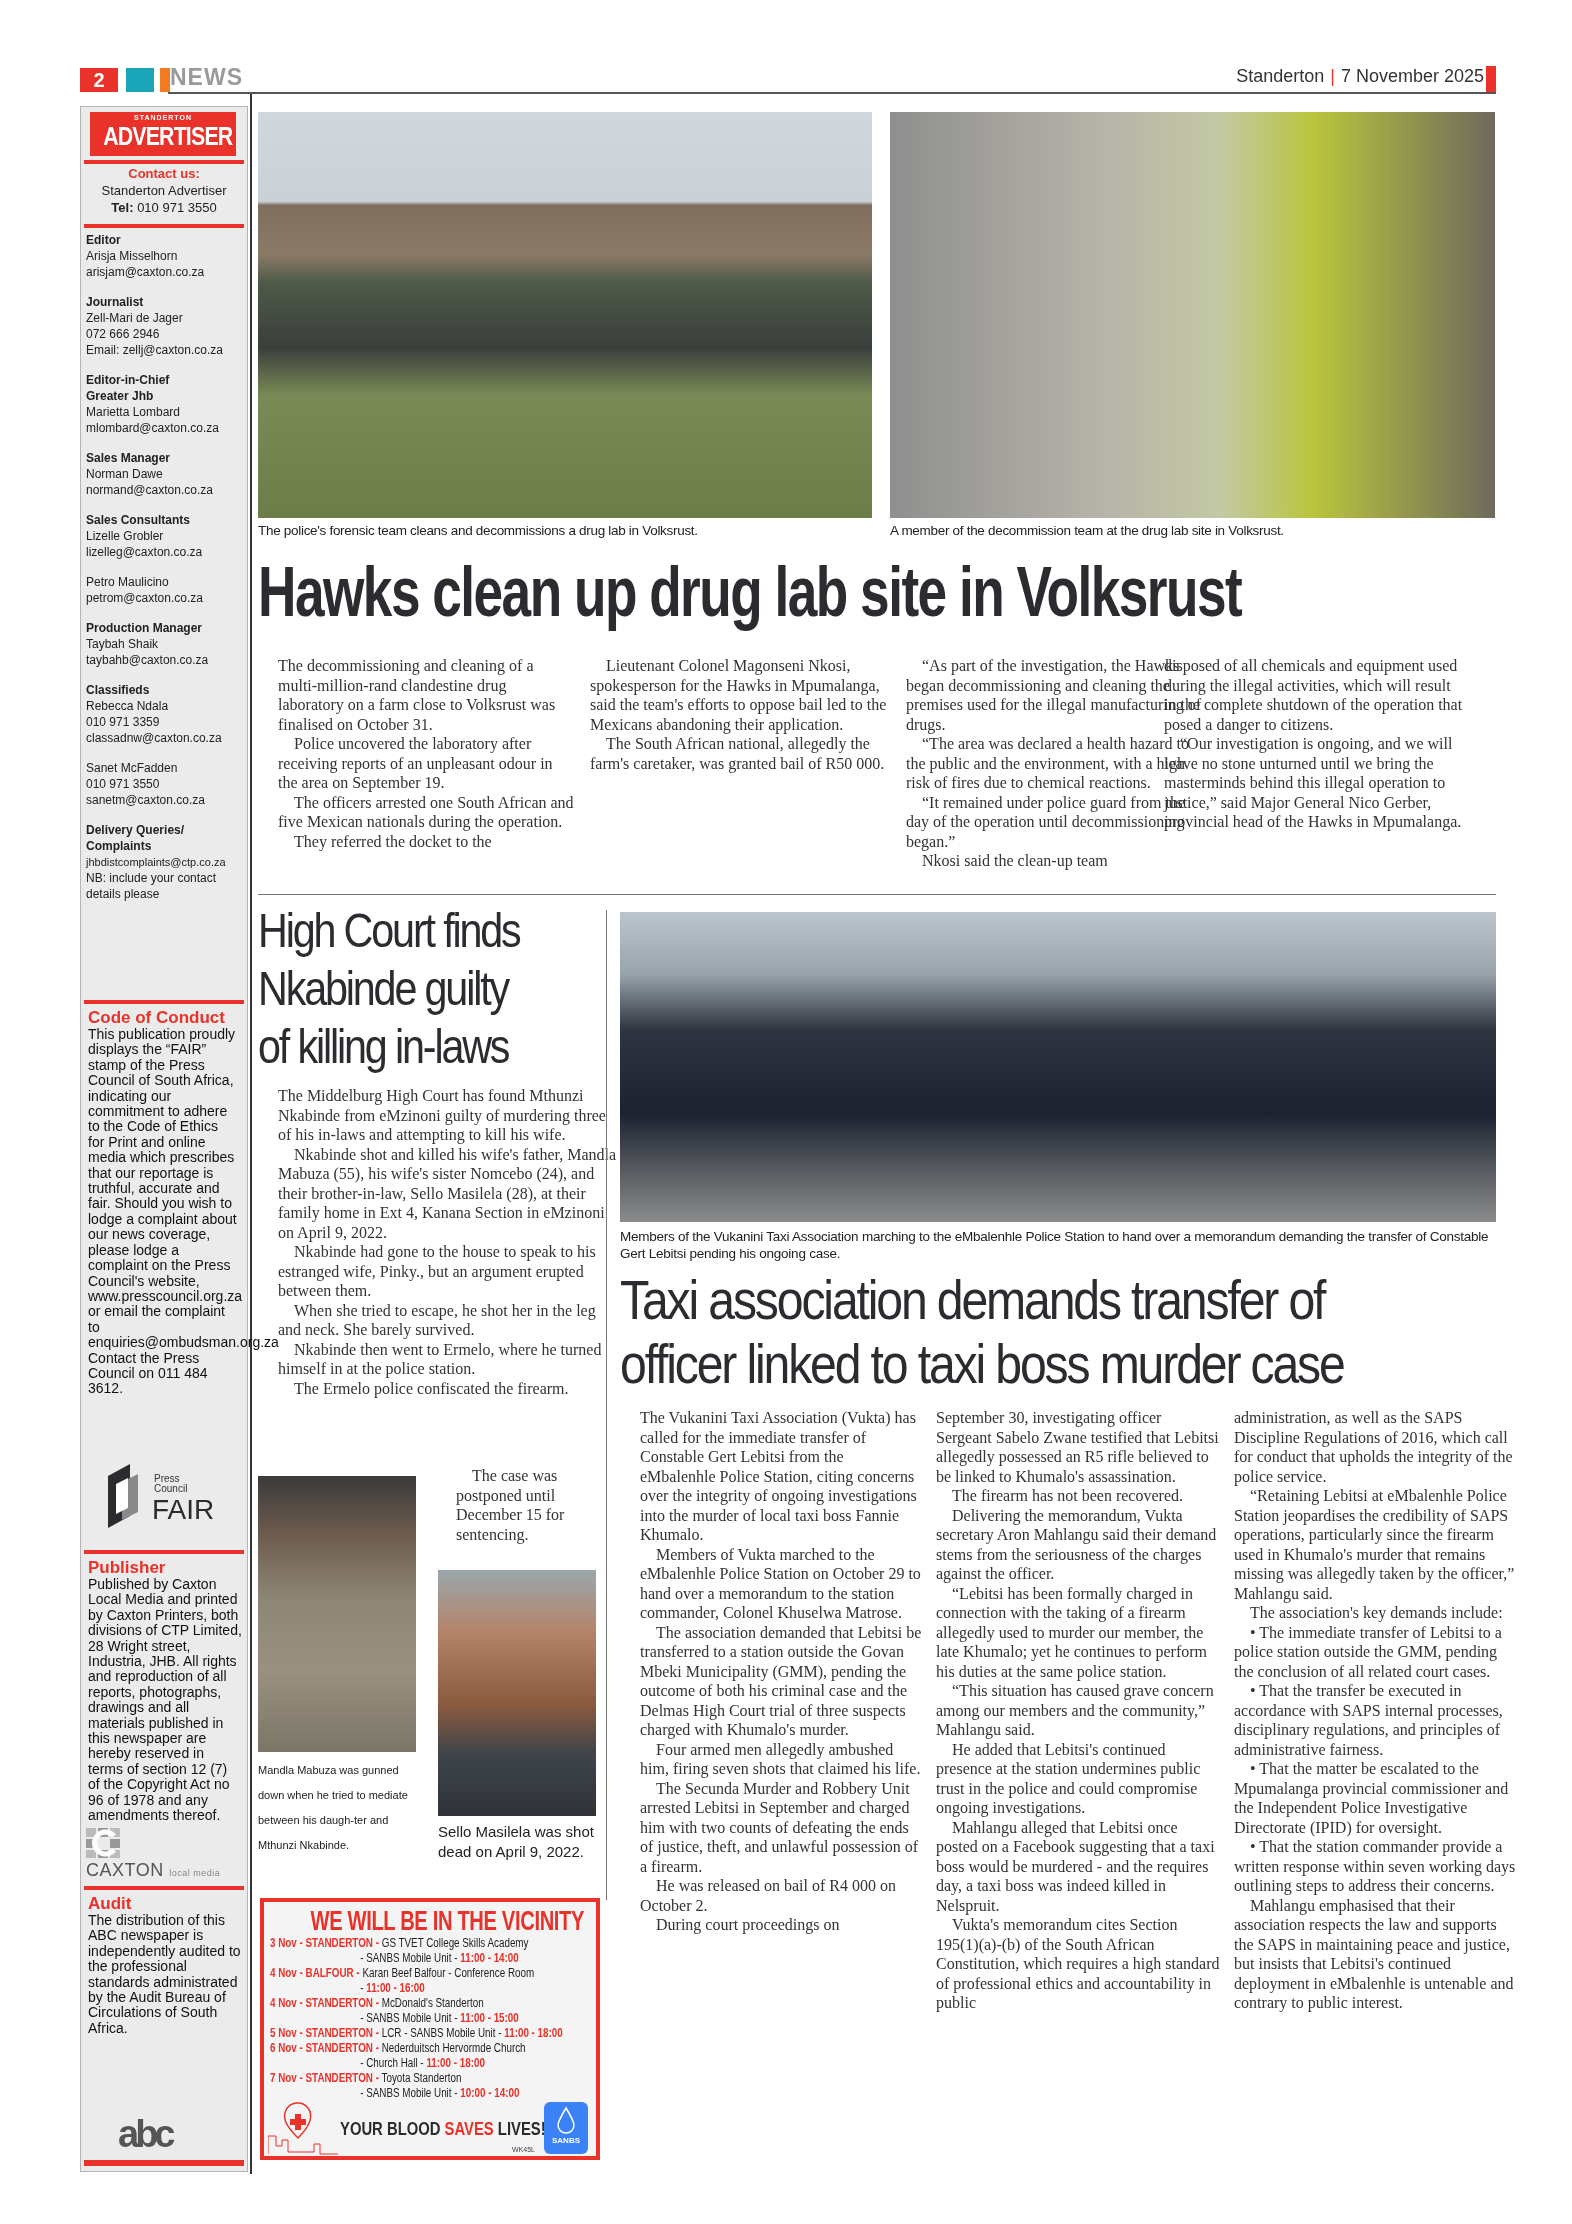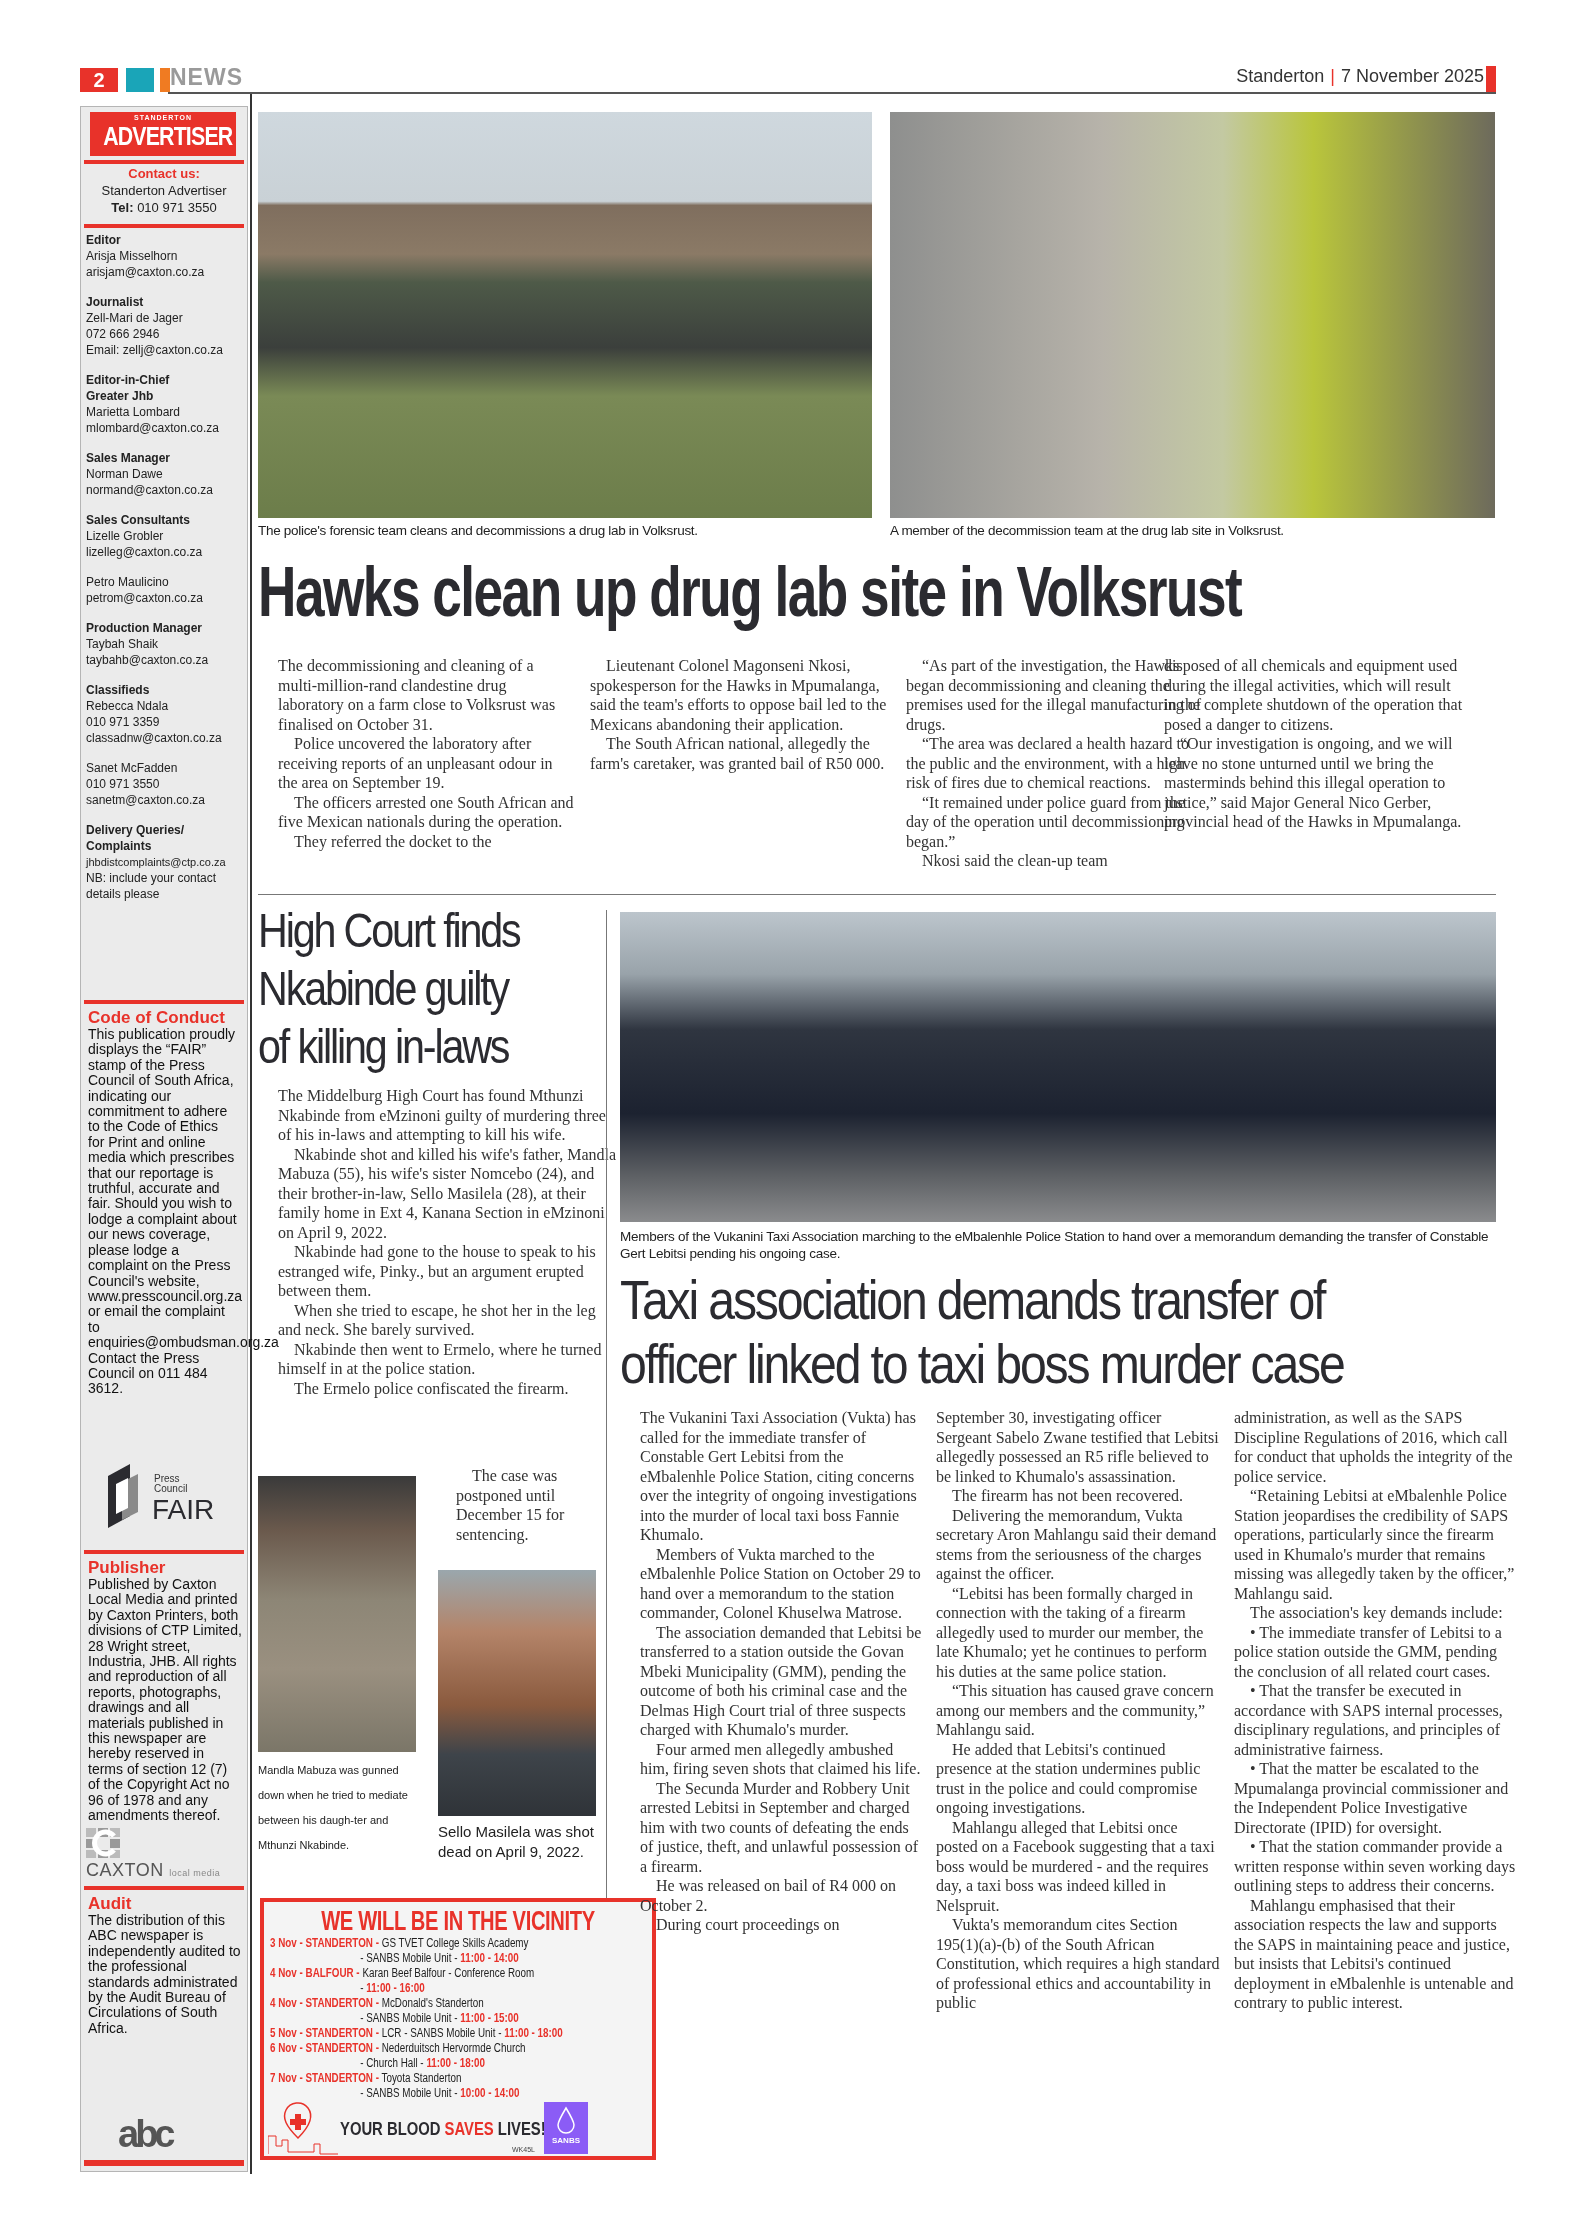--- a/index.html
+++ b/index.html
@@ -52,29 +52,29 @@
   .hl-court { left: 258px; top: 902px; width: 350px; font: 48px "Liberation Sans", sans-serif; color: #2b2b30; line-height: 58px; letter-spacing: -2.5px; transform: scaleX(0.86); transform-origin: left top; white-space: nowrap; }
   .hl-taxi { left: 620px; top: 1268px; width: 880px; font: 56px "Liberation Sans", sans-serif; color: #2b2b30; line-height: 64px; letter-spacing: -2.5px; transform: scaleX(0.86); transform-origin: left top; white-space: nowrap; }
 
   
   .col { font: 16px "Liberation Serif", serif; line-height: 19.5px; color: #333; text-align: left; margin-left: 20px; }
   .col p { text-indent: 16px; }
   .col p.first { text-indent: 0; }
   .vrule { width: 1px; background: #777; }
 
   
-  .ad { left: 260px; top: 1898px; width: 396px; height: 262px; border: 4px solid #e8322a; background: #f4f4f4; }
+  .ad { left: 260px; top: 1898px; width: 340px; height: 262px; border: 4px solid #e8322a; background: #f4f4f4; }
   .ad-title { text-align: center; font: bold 28px "Liberation Sans", sans-serif; color: #e8322a; transform: scaleX(0.72); transform-origin: center top; white-space: nowrap; letter-spacing: -0.5px; margin-top: 4px; line-height: 30px; }
   .ad-rows { padding: 0 6px; font: 12px "Liberation Sans", sans-serif; color: #222; line-height: 15px; }
   .ad-row { white-space: nowrap; transform: scaleX(0.82); transform-origin: left top; }
   .ad-row .r { color: #e8322a; font-weight: bold; }
   .ad-row.indent { padding-left: 110px; }
   .ad-slogan { left: 76px; top: 216px; font: bold 19px "Liberation Sans", sans-serif; color: #2b2b30; transform: scaleX(0.78); transform-origin: left top; white-space: nowrap; }
   .ad-slogan .r { color: #e8322a; }
-  .ad-logo { left: 280px; top: 200px; width: 44px; height: 52px; background: #8b5cf6; border-radius: 0; color: #fff; font: bold 8px "Liberation Sans", sans-serif; text-align: center; }
+  .ad-logo { left: 280px; top: 200px; width: 44px; height: 52px; background: #3b82f6; border-radius: 6px; color: #fff; font: bold 8px "Liberation Sans", sans-serif; text-align: center; }
   .ad-code { left: 248px; top: 244px; font: 7px "Liberation Sans", sans-serif; color: #444; }
 </style>
 </head>
 <body>
 
 <div class="abs pagenum">2</div>
 <div class="abs blk-teal"></div>
 <div class="abs blk-orange"></div>
 <div class="abs section-label">NEWS</div>
 <div class="abs topline"></div>

